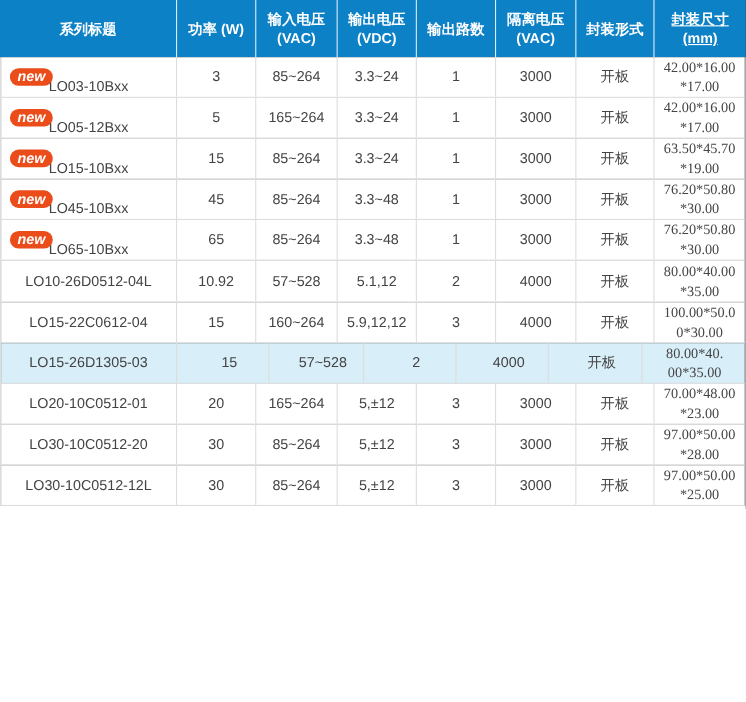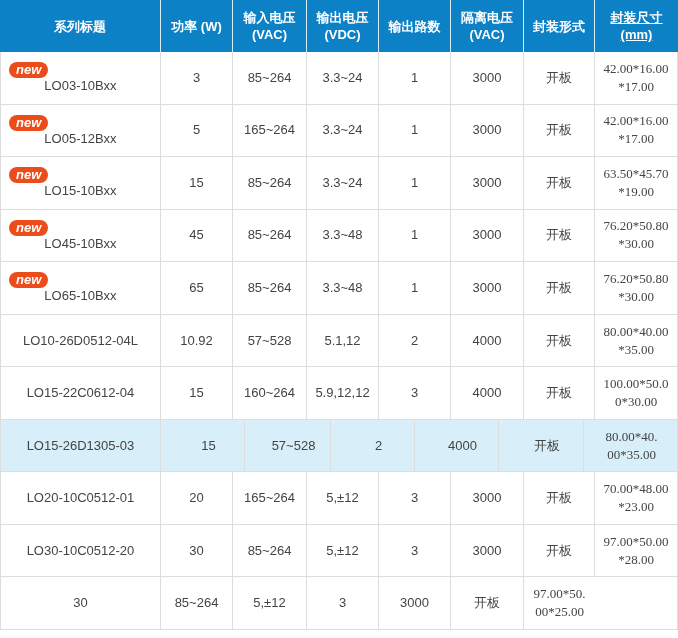--- a/index.html
+++ b/index.html
@@ -1,20 +1,20 @@
 <!DOCTYPE html>
 <html style="--header-bg: #0C81C6; --header-text: #FFFFFF; --badge-bg: #EA4C1A; --highlight-row-bg: #D8EEF9; --body-text: #444444; --border: #DDDDDD;"><head>
 <meta charset="utf-8">
 <style>
   html, body { margin: 0; padding: 0; background: #ffffff; }
   body { font-family: "Liberation Sans", "DejaVu Sans", sans-serif; }
 
   .spec-table {
     width: 678px;
-    height: 630px;
+    height: 460px;
     display: flex;
     flex-direction: column;
     box-sizing: border-box;
     background: #000000;
   }
 
   .thead {
     flex: 0 0 52px;
     display: grid;
     grid-template-columns: 161px 72px 74px 72px 72px 73px 71px auto;
@@ -243,20 +243,23 @@
         </div>
         <div class="cell">30</div>
         <div class="cell">85~264</div>
         <div class="cell">5,±12</div>
         <div class="cell">3</div>
         <div class="cell">3000</div>
         <div class="cell">开板</div>
         <div class="cell size-cell">97.00*50.00*28.00</div>
       </div>
       <div class="row">
+        <div class="cell series-cell">
+          <span class="series-name">LO30-10C0512-12L</span>
+        </div>
         <div class="cell">30</div>
         <div class="cell">85~264</div>
         <div class="cell">5,±12</div>
         <div class="cell">3</div>
         <div class="cell">3000</div>
         <div class="cell">开板</div>
         <div class="cell size-cell">97.00*50.00*25.00</div>
       </div>
     </div>
 </div>

